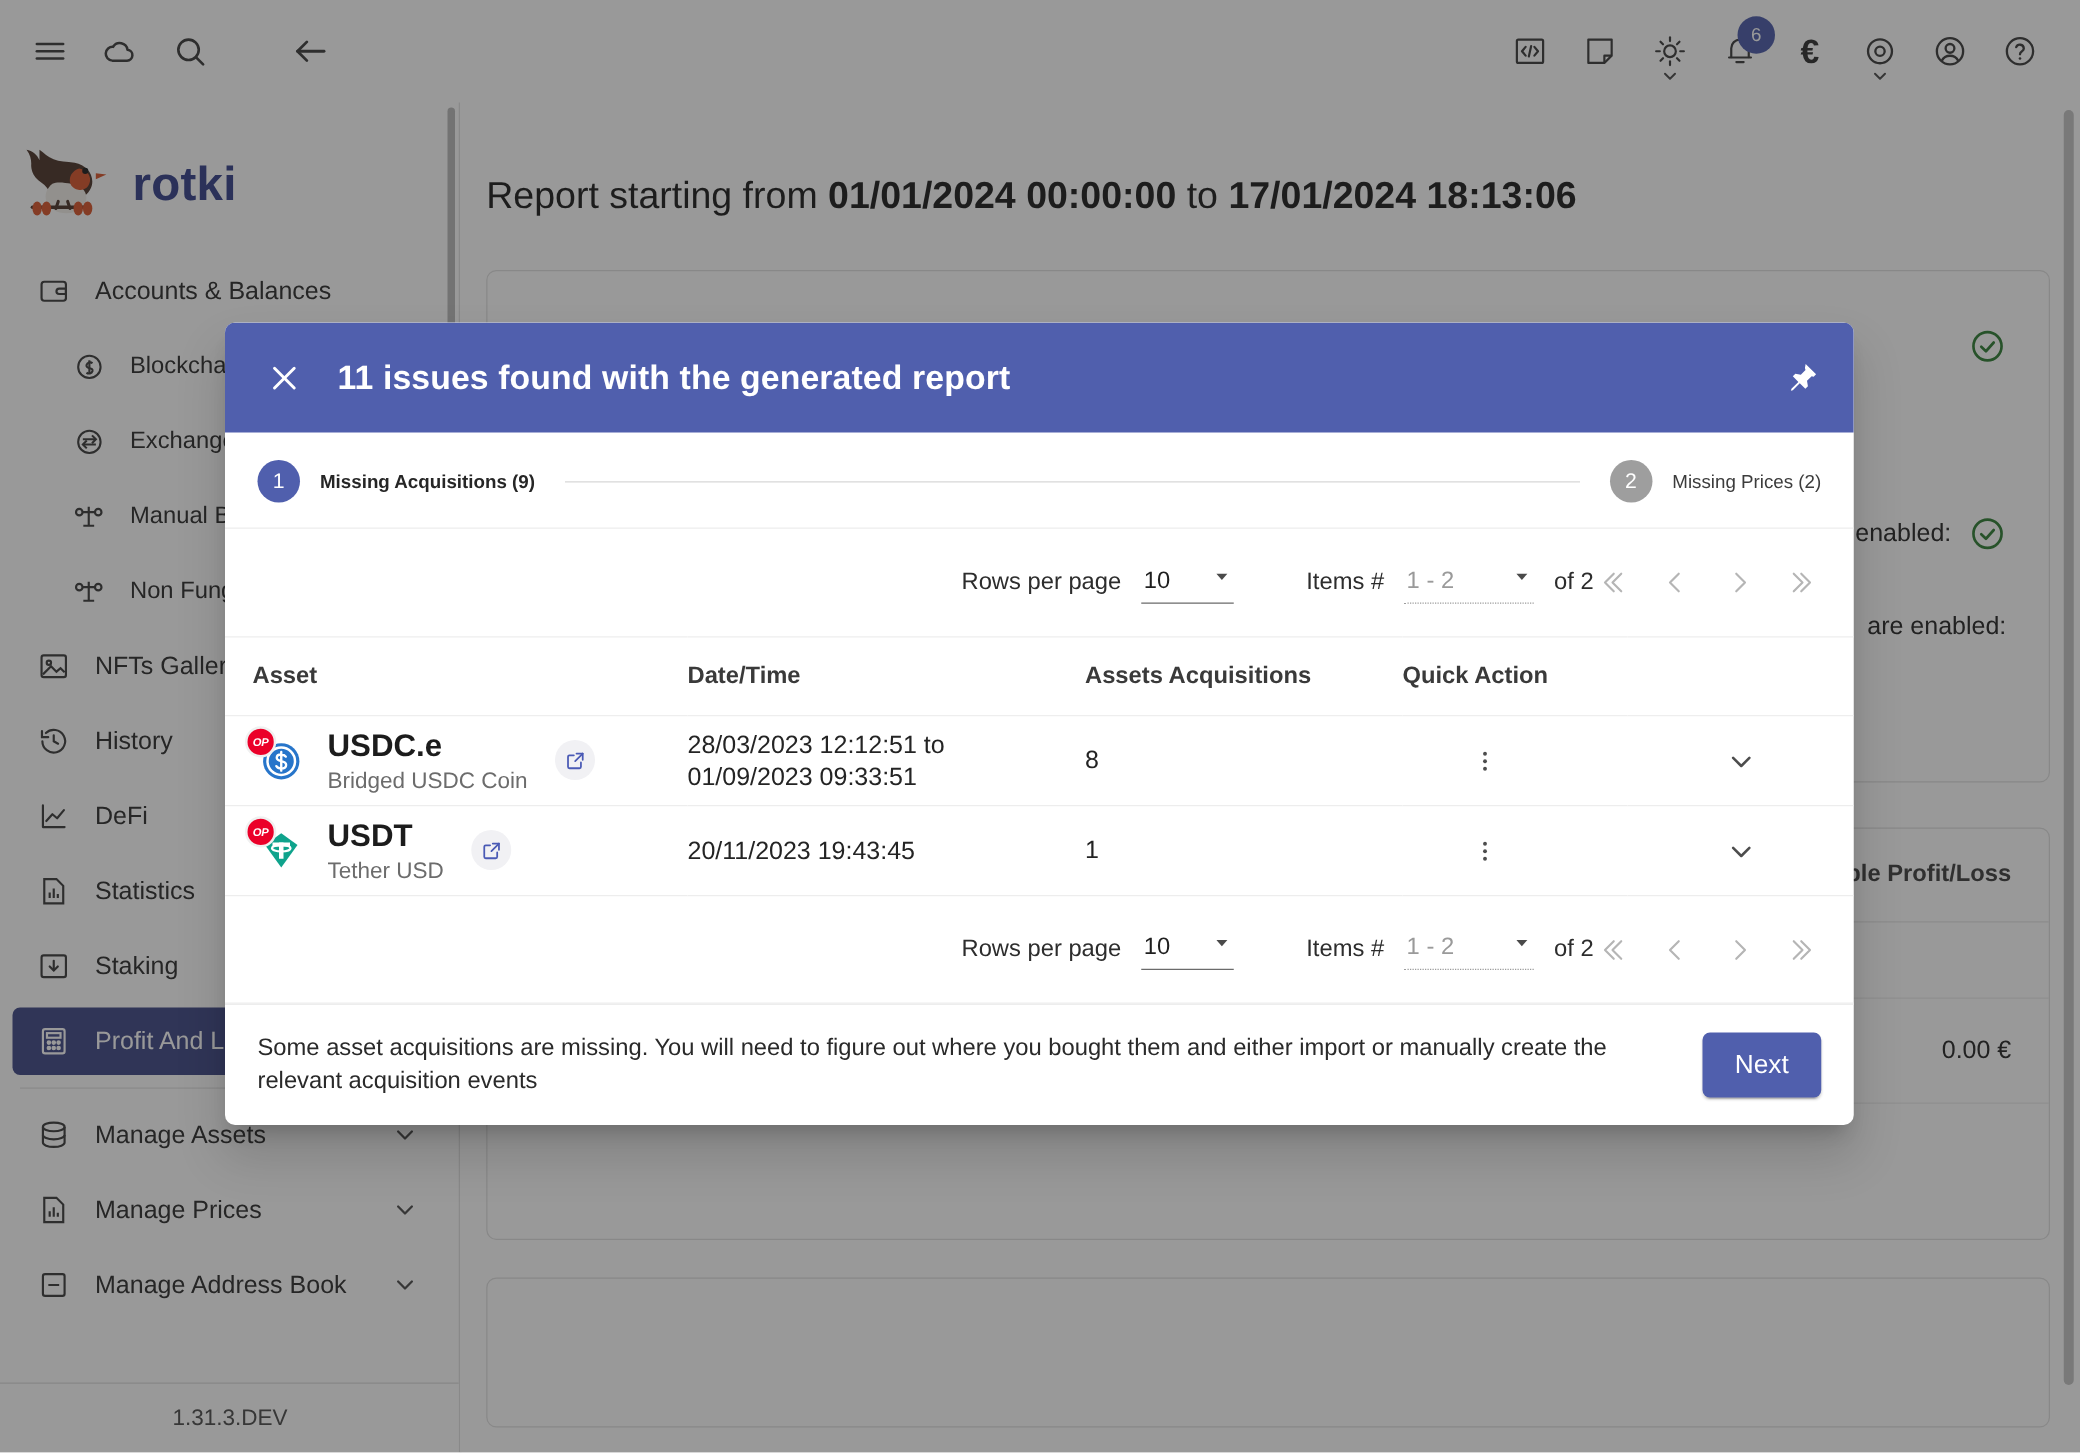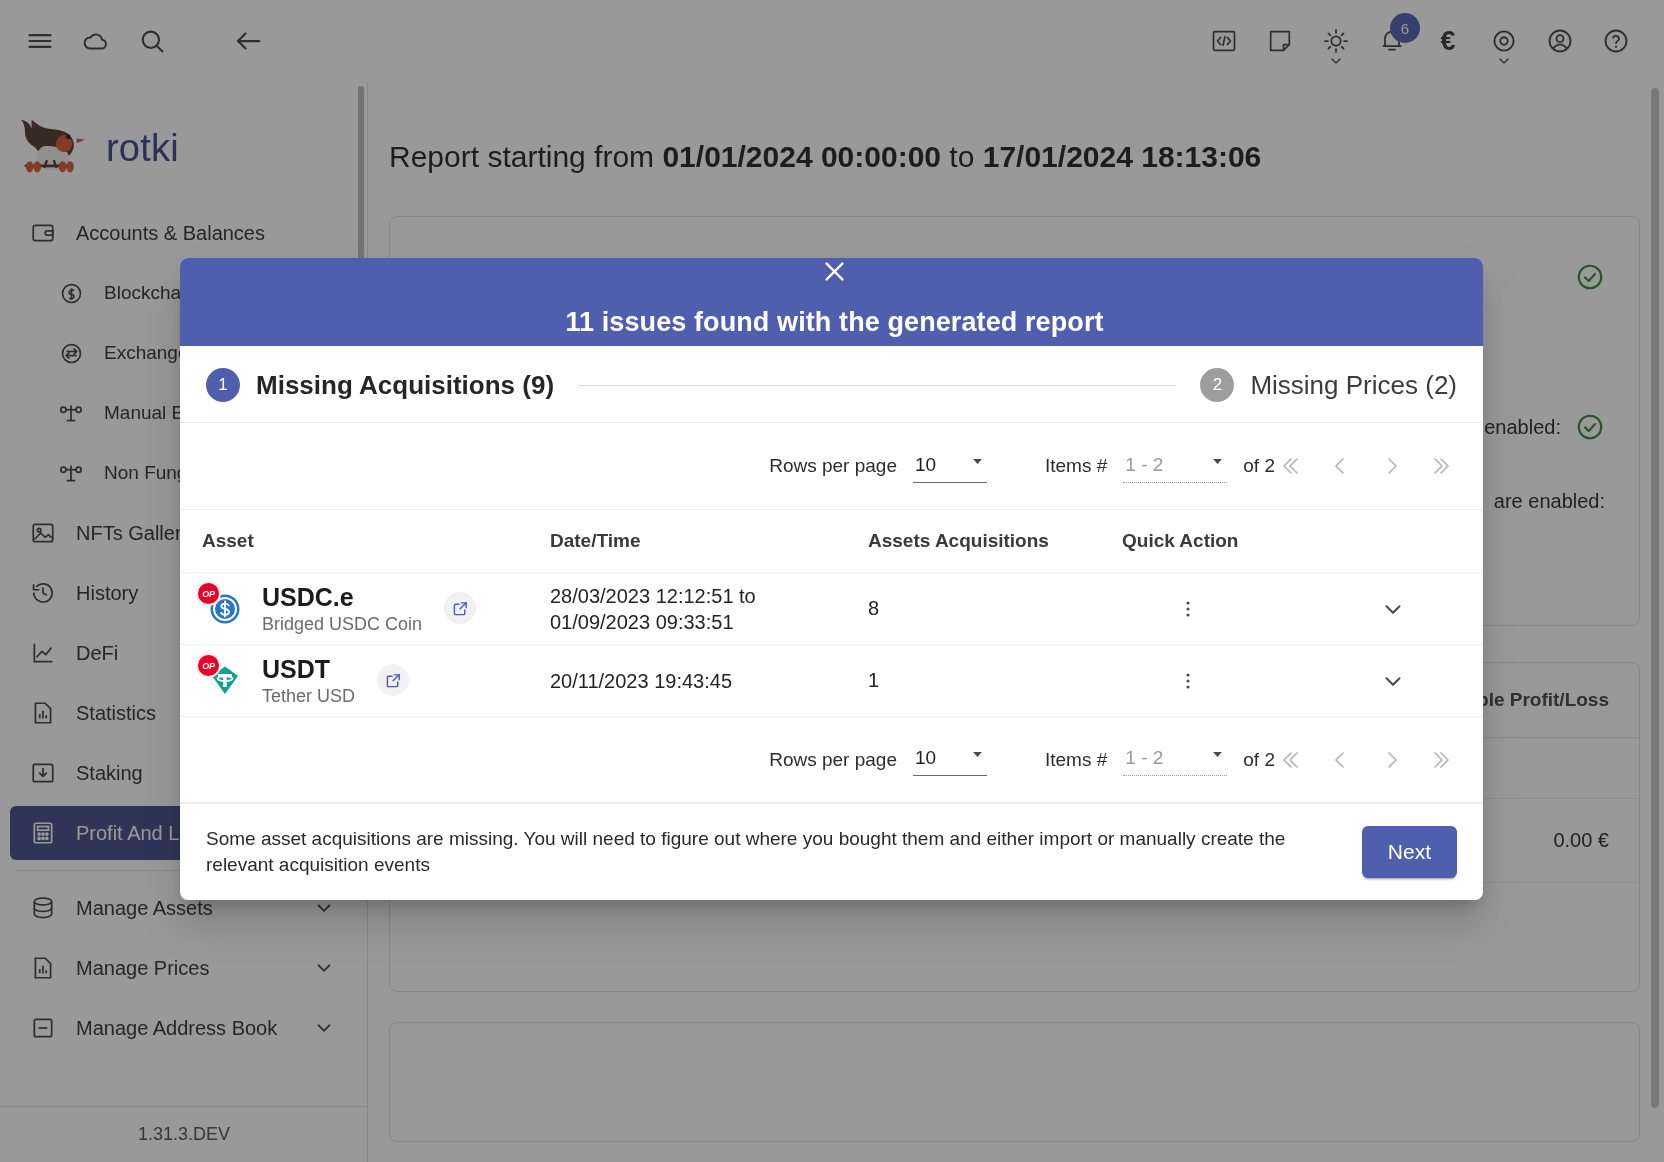--- a/index.html
+++ b/index.html
@@ -47,21 +47,21 @@
   .euro-glyph { font-size: 27px; font-weight: 700; color: #2e2e2e; line-height: 1; }
 
   
   .sidebar {
     position: absolute; left: 0; top: 82px; width: 368px; height: 1080px;
     background: #ffffff; border-right: 1px solid #e2e2e2;
     overflow: hidden;
   }
   .brand { display: flex; align-items: center; gap: 12px; padding: 22px 0 0 18px; height: 110px; }
   .brand-logo { width: 76px; height: 62px; flex: none; }
-  .brand-name { font-size: 38px; font-weight: 400; color: #34408a; letter-spacing: .2px; }
+  .brand-name { font-size: 38px; font-weight: 700; color: #34408a; letter-spacing: .2px; }
 
   .nav { padding-top: 8px; }
   .nav-item {
     display: flex; align-items: center; height: 54px;
     margin: 6px 10px; padding-left: 18px; border-radius: 6px;
     color: #2b2b2b; font-size: 20px; cursor: pointer; gap: 18px;
     white-space: nowrap;
   }
   .nav-item .ni-icon { width: 30px; height: 30px; flex: none; display: flex; align-items: center; justify-content: center; color: #3a3a3a; }
   .nav-item.sub { padding-left: 46px; font-size: 19px; }
@@ -126,21 +126,21 @@
   
   .dialog {
     position: absolute; left: 180px; top: 258px; width: 1303px;
     background: #ffffff; border-radius: 8px; z-index: 50;
     box-shadow: 0 11px 15px -7px rgba(0,0,0,.2), 0 24px 38px 3px rgba(0,0,0,.14);
     overflow: hidden;
     display: flex; flex-direction: column;
   }
   .dlg-header {
     height: 88px; background: #505fad; color: #fff;
-    display: flex; align-items: center; padding: 0 20px 0 26px; gap: 22px; flex-direction: column;
+    display: flex; align-items: center; padding: 0 20px 0 26px; gap: 22px;
   }
   .dlg-close {
     width: 42px; height: 42px; display: flex; align-items: center; justify-content: center;
     color: #fff; cursor: pointer; border-radius: 50%;
   }
   .dlg-title { font-size: 27px; font-weight: 700; letter-spacing: .1px; }
   .dlg-pin {
     margin-left: auto; width: 44px; height: 44px;
     display: flex; align-items: center; justify-content: center; color: #fff; cursor: pointer;
   }
@@ -150,21 +150,21 @@
     display: flex; align-items: center; padding: 22px 26px 20px 26px;
     border-bottom: 1px solid #ededed;
   }
   .step { display: flex; align-items: center; gap: 16px; }
   .step-num {
     width: 34px; height: 34px; border-radius: 50%;
     display: flex; align-items: center; justify-content: center;
     font-size: 17px; color: #fff; background: #9e9e9e; flex: none;
   }
   .step.active .step-num { background: #505fad; }
-  .step-label { font-size: 26px; color: #3c3c3c; font-weight: 400; }
+  .step-label { font-size: 15px; color: #3c3c3c; font-weight: 400; }
   .step.active .step-label { font-weight: 700; color: #262626; }
   .step-line { flex: 1; height: 1px; background: #d8d8d8; margin: 0 24px; }
 
   
   .pagebar {
     display: flex; align-items: center; height: 86px; padding: 0 26px;
     font-size: 19px; color: #303030; gap: 0;
   }
   .pb-group { display: flex; align-items: center; gap: 16px; }
   .pb-label { color: #2d2d2d; }

